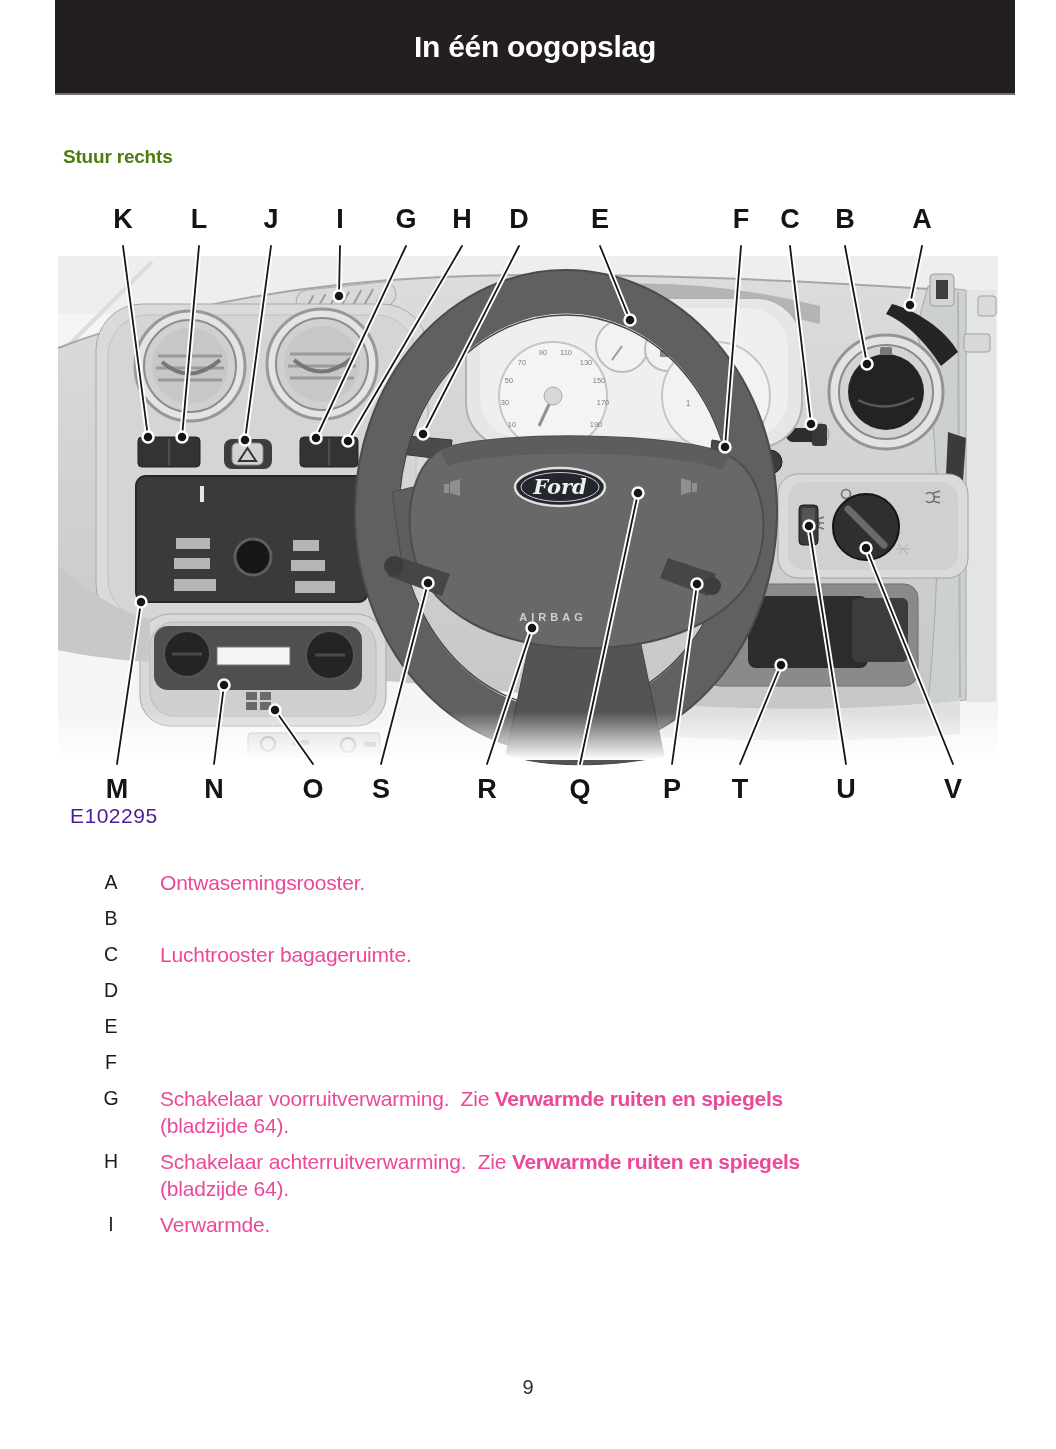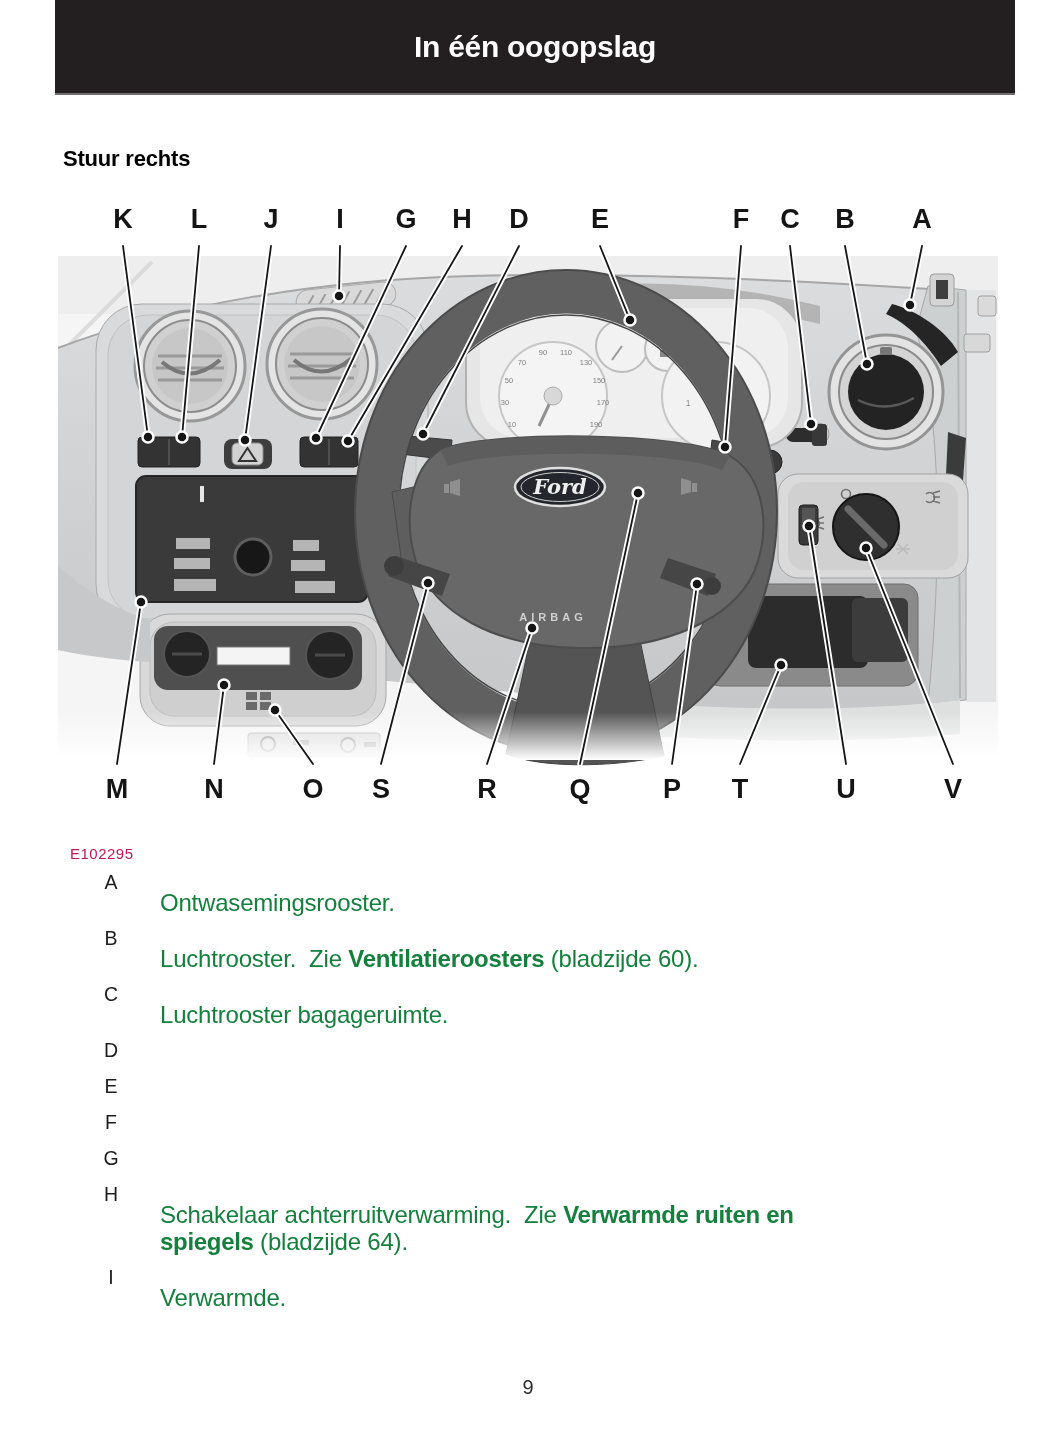--- a/index.html
+++ b/index.html
@@ -1,32 +1,32 @@
 <!DOCTYPE html>
 <html><head>
 <meta charset="utf-8">
 <style>
   html,body{margin:0;padding:0;background:#ffffff;}
   .page{position:relative;width:1056px;height:1449px;background:#ffffff;overflow:hidden;
         font-family:"Liberation Sans",sans-serif;color:#1a1a1a;}
   .header{position:absolute;left:55px;top:0;width:960px;height:93px;background:#231f20;
           border-bottom:2px solid #6f6f6f;display:flex;align-items:center;justify-content:center;}
   .header span{color:#ffffff;font-size:30px;font-weight:bold;letter-spacing:-0.3px;}
-  .section-heading{position:absolute;left:63px;top:146px;margin:0;font-size:22px;font-weight:bold;color:#000000;letter-spacing:-0.2px;}
+  .section-heading{position:absolute;left:63px;top:146px;margin:0;font-size:19px;font-weight:bold;color:#4d7c0f;letter-spacing:-0.2px;}
   svg.figure{position:absolute;left:0;top:190px;}
   .svg-letter{font-family:"Liberation Sans",sans-serif;font-weight:bold;font-size:27px;fill:#141414;}
   .gauge-num{font-family:"Liberation Sans",sans-serif;font-size:7.5px;fill:#808080;}
   .tach-num{font-family:"Liberation Sans",sans-serif;font-size:8.5px;fill:#8a8a8a;}
   .ford-script{font-family:"DejaVu Serif","Liberation Serif",serif;font-style:italic;font-weight:bold;font-size:21px;fill:#efefef;}
   .airbag-label{font-family:"Liberation Sans",sans-serif;font-size:11px;font-weight:bold;fill:#d0d0d0;letter-spacing:4px;}
-  .figure-code{position:absolute;left:70px;top:845px;font-size:15px;color:#be185d;letter-spacing:0.5px;}
+  .figure-code{position:absolute;left:70px;top:804px;font-size:21px;color:#4c1d95;letter-spacing:0.5px;}
   .legend{position:absolute;left:98px;top:869px;width:840px;}
   .legend-row{display:flex;margin-bottom:9px;}
   .legend-key{flex:none;width:26px;text-align:center;font-size:19.5px;line-height:27px;color:#1c1c1c;margin-right:36px;}
-  .legend-text{font-size:24px;line-height:27px;color:#15803d;max-width:700px;letter-spacing:-0.2px;margin-top:20px;}
+  .legend-text{font-size:21px;line-height:27px;color:#ec4899;max-width:700px;letter-spacing:-0.2px;}
   .legend-text b{letter-spacing:-0.3px;}
   .page-number{position:absolute;left:0;top:1376px;width:1056px;text-align:center;font-size:20px;color:#2d2d2d;}
 </style>
 </head>
 <body>
 
 <div class="page">
 
   <header class="header" style="background: rgb(35, 31, 32);">
     <span>In één oogopslag</span>
@@ -365,37 +365,37 @@
 
   <div class="figure-code">E102295</div>
 
   <div class="legend" id="legend">
       <div class="legend-row">
         <div class="legend-key">A</div>
         <div class="legend-text"><span>Ontwasemingsrooster.</span></div>
       </div>
       <div class="legend-row">
         <div class="legend-key">B</div>
-        <div class="legend-text"><span>Luchtrooster. &nbsp;Zie </span><b>Ventilatieroosters</b><span> (bladzijde 60).</span></div>
       </div>
       <div class="legend-row">
         <div class="legend-key">C</div>
         <div class="legend-text"><span>Luchtrooster bagageruimte.</span></div>
       </div>
       <div class="legend-row">
         <div class="legend-key">D</div>
       </div>
       <div class="legend-row">
         <div class="legend-key">E</div>
       </div>
       <div class="legend-row">
         <div class="legend-key">F</div>
       </div>
       <div class="legend-row">
         <div class="legend-key">G</div>
+        <div class="legend-text"><span>Schakelaar voorruitverwarming. &nbsp;Zie </span><b>Verwarmde ruiten en spiegels</b><span> (bladzijde 64).</span></div>
       </div>
       <div class="legend-row">
         <div class="legend-key">H</div>
         <div class="legend-text"><span>Schakelaar achterruitverwarming. &nbsp;Zie </span><b>Verwarmde ruiten en spiegels</b><span> (bladzijde 64).</span></div>
       </div>
       <div class="legend-row">
         <div class="legend-key">I</div>
         <div class="legend-text"><span>Verwarmde.</span></div>
       </div>
     </div>

